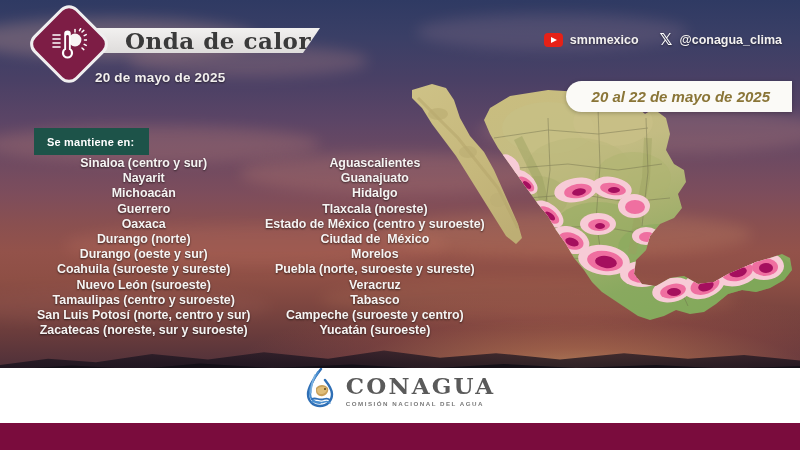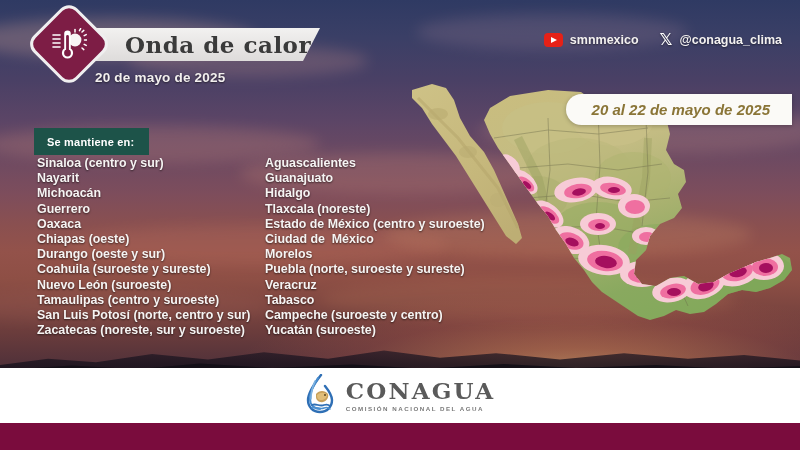--- a/index.html
+++ b/index.html
@@ -106,21 +106,21 @@
     inset: 0;
     display: flex;
     align-items: center;
     justify-content: center;
   }
 
   .title-ribbon {
     position: absolute;
     left: 88px;
     top: 28px;
-    height: 33px;
+    height: 25px;
     width: 232px;
     background: linear-gradient(to bottom, #f2f1f0 0%, #e7e5e4 55%, #dedcdb 100%);
     clip-path: polygon(0 0, 100% 0, calc(100% - 17px) 100%, 0 100%);
     z-index: 5;
     display: flex;
     align-items: center;
   }
   .title-text {
     margin-left: 37px;
     font-family: "DejaVu Serif", "Liberation Serif", serif;
@@ -195,21 +195,20 @@
     right: 8px;
     top: 81px;
     height: 31px;
     padding: 0 22px 0 26px;
     background: #fbfaf7;
     border-radius: 16px 0 0 16px;
     display: flex;
     align-items: center;
     z-index: 6;
     box-shadow: 0 1px 4px rgba(0,0,0,0.25);
-    margin-top: 13px;
   }
   .date-pill .txt {
     font-style: italic;
     font-weight: bold;
     font-size: 15px;
     color: #8a7537;
     white-space: nowrap;
   }
 
   
@@ -235,20 +234,21 @@
   }
   .state-col.left  { left: 37px;  top: 156px; }
   .state-col.right { left: 265px; top: 156px; }
   .state-item {
     font-size: 12.4px;
     font-weight: bold;
     color: #f6f4f3;
     line-height: 15.2px;
     white-space: pre;
     text-shadow: 0 1px 2px rgba(0,0,0,0.6);
+    text-align: center;
   }
 
   
   .map {
     position: absolute;
     left: 398px;
     top: 78px;
     width: 398px;
     height: 288px;
     z-index: 3;
@@ -257,21 +257,21 @@
 
   
   .footer-white {
     position: absolute;
     left: 0; right: 0;
     top: 368px;
     height: 55px;
     background: #ffffff;
     z-index: 8;
     display: flex;
-    align-items: center;
+    align-items: flex-start;
     justify-content: center;
   }
   .footer-bar {
     position: absolute;
     left: 0; right: 0;
     top: 423px;
     height: 27px;
     background: #7a0c3d;
     z-index: 8;
   }
@@ -498,21 +498,21 @@
   <div class="keeps-box">
     <span class="txt">Se mantiene en:</span>
   </div>
 
   <div class="state-col left" id="col-left">
       <div class="state-item">Sinaloa (centro y sur)</div>
       <div class="state-item">Nayarit</div>
       <div class="state-item">Michoacán</div>
       <div class="state-item">Guerrero</div>
       <div class="state-item">Oaxaca</div>
-      <div class="state-item">Chiapas (oeste)</div>
+      <div class="state-item">Durango (norte)</div>
       <div class="state-item">Durango (oeste y sur)</div>
       <div class="state-item">Coahuila (suroeste y sureste)</div>
       <div class="state-item">Nuevo León (suroeste)</div>
       <div class="state-item">Tamaulipas (centro y suroeste)</div>
       <div class="state-item">San Luis Potosí (norte, centro y sur)</div>
       <div class="state-item">Zacatecas (noreste, sur y suroeste)</div>
     </div>
   <div class="state-col right" id="col-right">
       <div class="state-item">Aguascalientes</div>
       <div class="state-item">Guanajuato</div>

